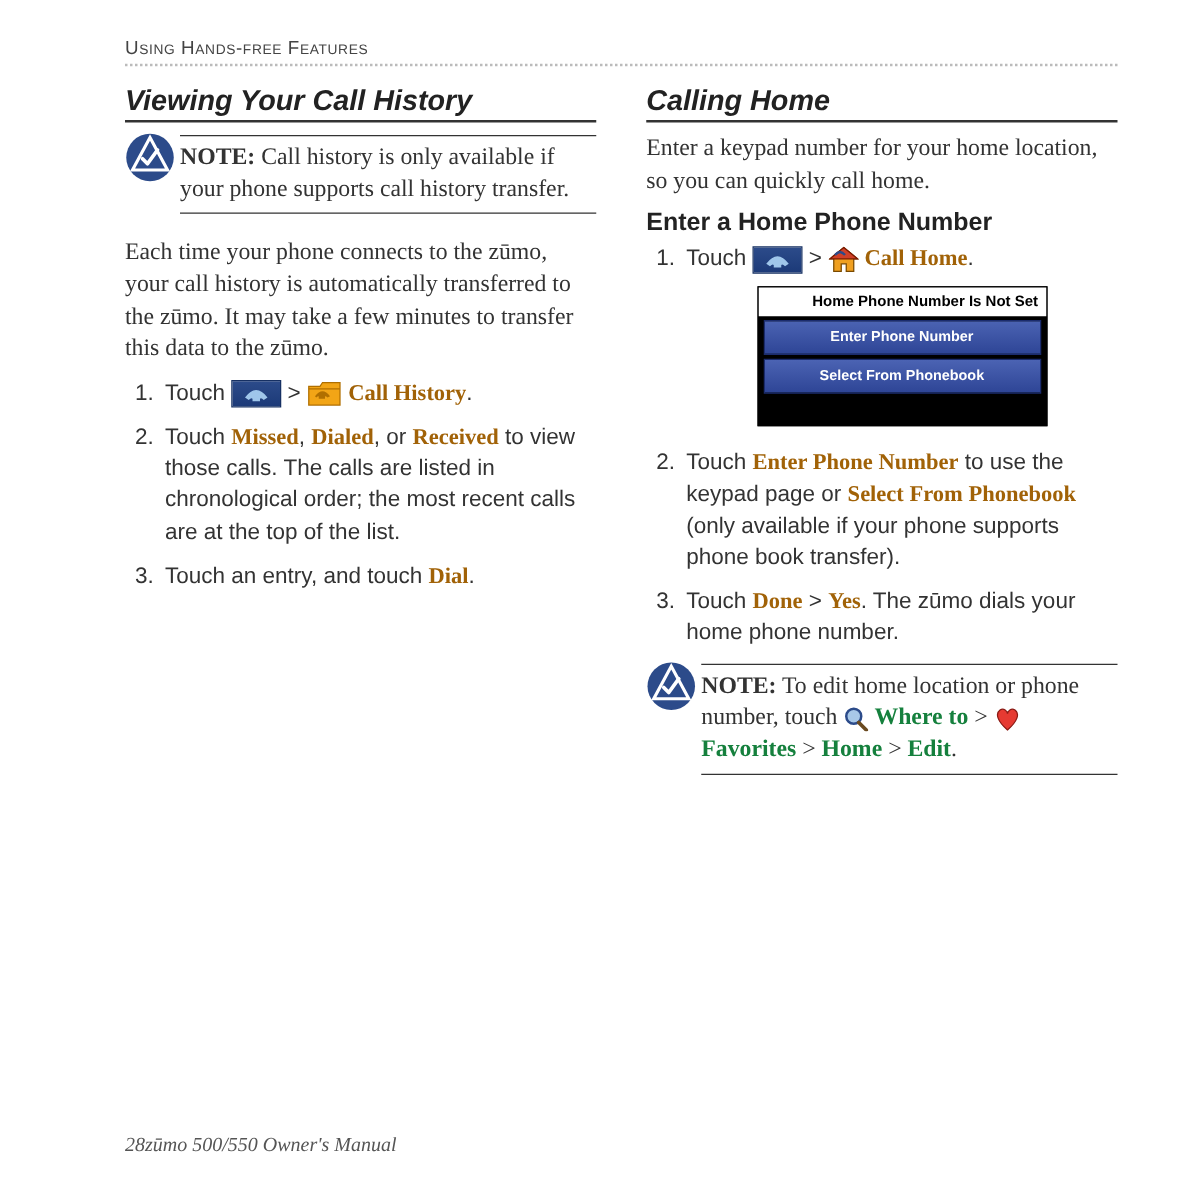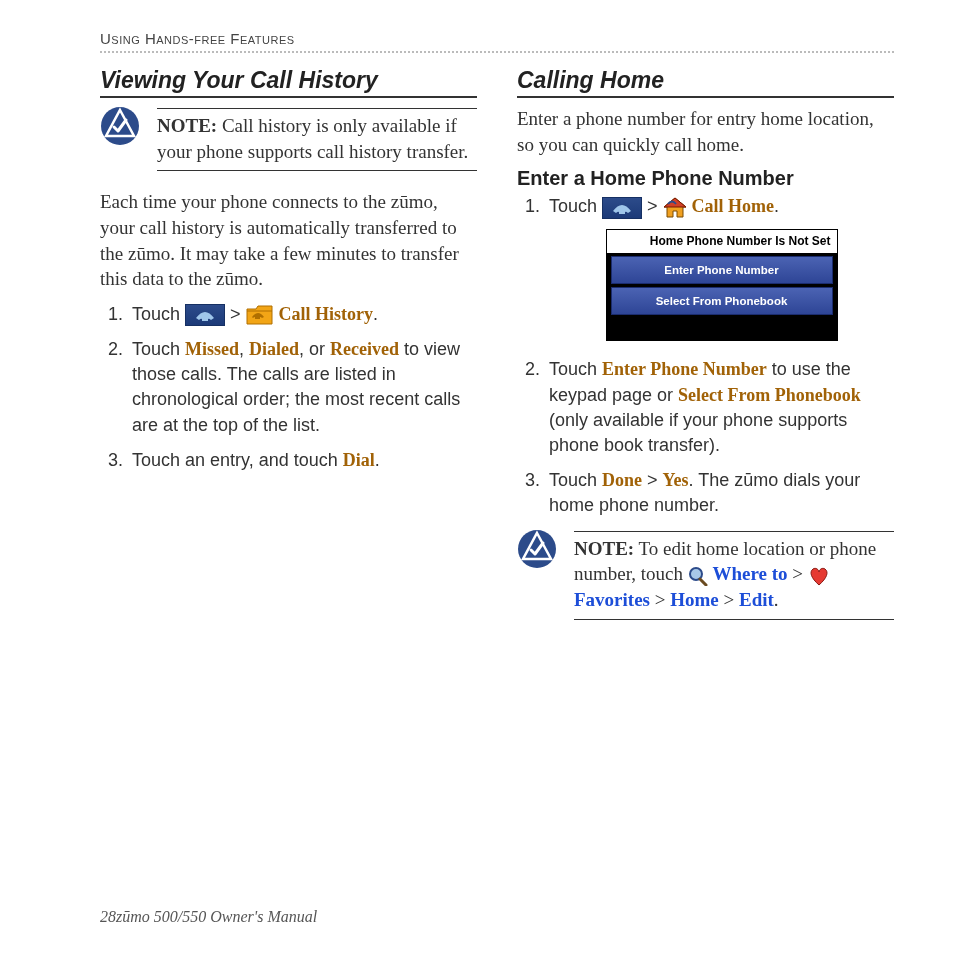--- a/index.html
+++ b/index.html
@@ -4,29 +4,29 @@
 <style>
   * { box-sizing: border-box; margin: 0; padding: 0; }
   html, body { width: 954px; height: 954px; background: #fff; font-family: Arial, Helvetica, sans-serif; }
   .page { width: 954px; height: 954px; padding: 30px 60px 42px 100px; position: relative; border-radius: 32px; }
   .running-head { font-variant: small-caps; font-size: 15px; color: #444; letter-spacing: 0.5px; padding-bottom: 4px; border-bottom: 2px dotted #bbb; margin-bottom: 14px; }
   .columns { display: flex; gap: 40px; }
   .col { flex: 1 1 50%; }
   h2.section { font-family: Arial, Helvetica, sans-serif; font-style: italic; font-weight: bold; font-size: 23px; color: #222; border-bottom: 2px solid #333; padding-bottom: 2px; margin-bottom: 8px; }
   h3.subsection { font-weight: bold; font-size: 20px; color: #222; margin: 6px 0 2px; }
   p { font-family: Georgia, "Times New Roman", serif; font-size: 19px; color: #333; line-height: 1.35; margin: 0 0 10px; }
-  .note-block { display: flex; gap: 17px; margin: 8px 0 14px; }
+  .note-block { display: flex; gap: 4px; margin: 8px 0 14px; }
   .note-block hr { border: none; border-top: 1px solid #333; margin: 2px 0 4px; }
   .note-text { font-family: Georgia, "Times New Roman", serif; font-size: 19px; color: #333; line-height: 1.35; }
   .note-label { font-weight: bold; }
   .check-badge { width: 40px; height: 40px; flex: 0 0 40px; }
   ol { list-style: decimal; margin: 4px 0 10px 28px; font-size: 18px; color: #333; line-height: 1.4; }
   ol li { margin-bottom: 10px; padding-left: 4px; }
   .kw { color: #a16207; font-weight: bold; font-family: Liberation Serif, serif; }
-  .kw-serif { color: #1d4ed8; font-weight: bold; font-family: Georgia, "Times New Roman", serif; }
+  .kw-serif { color: #15803d; font-weight: bold; font-family: Georgia, "Times New Roman", serif; }
   .inline-icon { display: inline-block; vertical-align: middle; }
   .inline-icon svg { display: block; }
   .phone-icon { width: 40px; height: 22px; background: linear-gradient(#2c4b8a,#1c3a78); border: 1px solid #163063; display:inline-flex; align-items:center; justify-content:center; vertical-align: middle; }
   .phone-icon svg { width: 22px; height: 14px; }
   .folder-icon { width: 28px; height: 22px; }
   .home-icon { width: 24px; height: 22px; }
   .mag-icon { width: 20px; height: 20px; }
   .heart-icon { width: 22px; height: 20px; }
   .screenshot { width: 232px; margin: 10px auto 16px; background: #000; border: 1px solid #000; font-family: Arial, sans-serif; }
   .ss-title { background: #fff; color:#000; font-weight: bold; font-size: 12px; padding: 3px 6px; text-align: right; }
@@ -112,21 +112,21 @@
           <span>Touch </span><span class="kw">Missed</span><span>, </span><span class="kw">Dialed</span><span>, or </span><span class="kw">Received</span><span> to view those calls. The calls are listed in chronological order; the most recent calls are at the top of the list.</span>
         </li>
         <li>
           <span>Touch an entry, and touch </span><span class="kw">Dial</span><span>.</span>
         </li>
       </ol>
     </div>
 
     <div class="col">
       <h2 class="section">Calling Home</h2>
-      <p>Enter a phone number for entry home location, so you can quickly call home.</p>
+      <p>Enter a keypad number for your home location, so you can quickly call home.</p>
       <h3 class="subsection">Enter a Home Phone Number</h3>
 
       <ol>
         <li>
           <span>Touch </span>
           <span class="phone-icon">
               <svg viewBox="0 0 22 14">
                 <use href="#phone-g"></use>
               </svg>
             </span>

